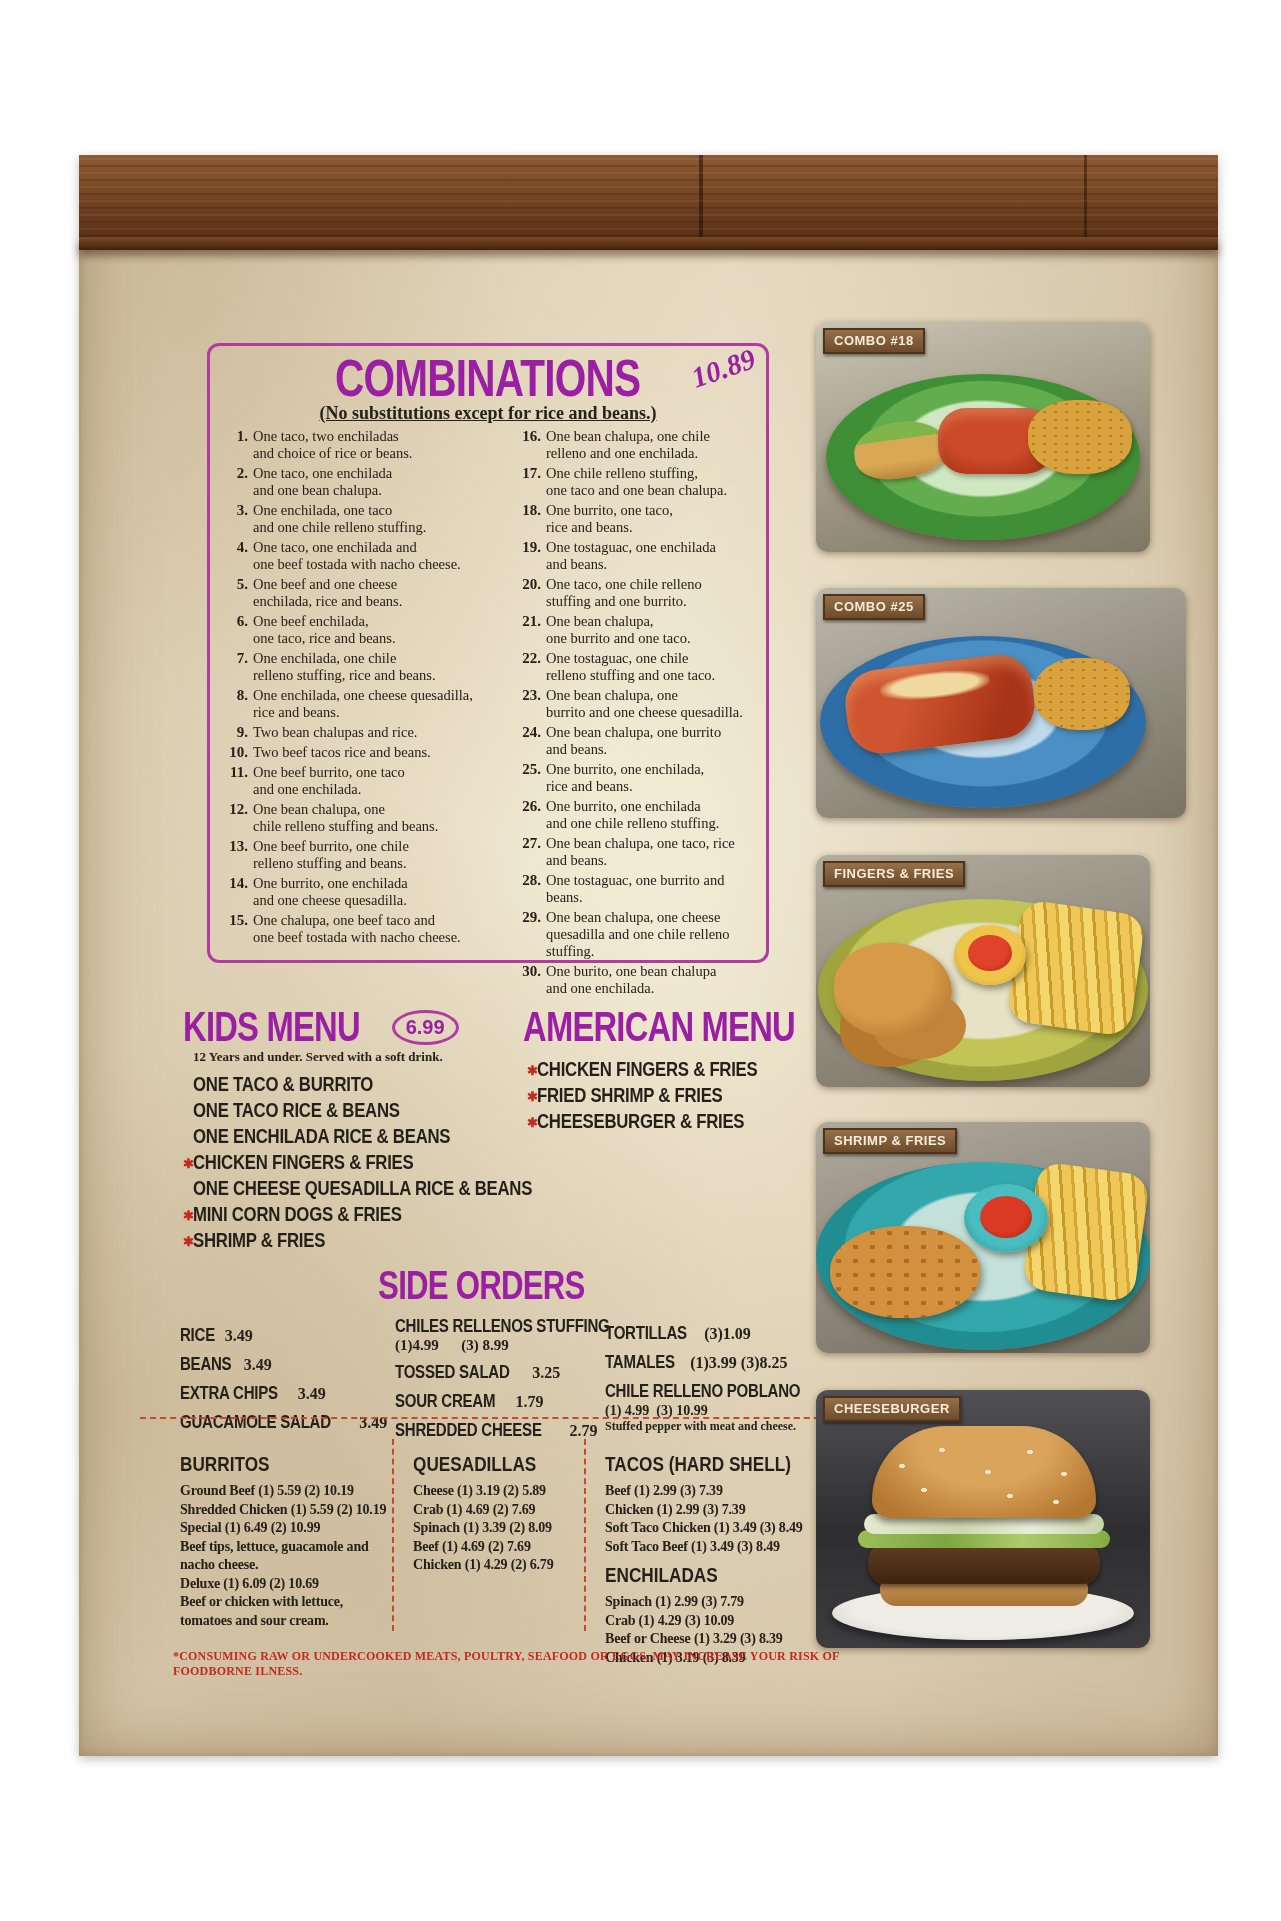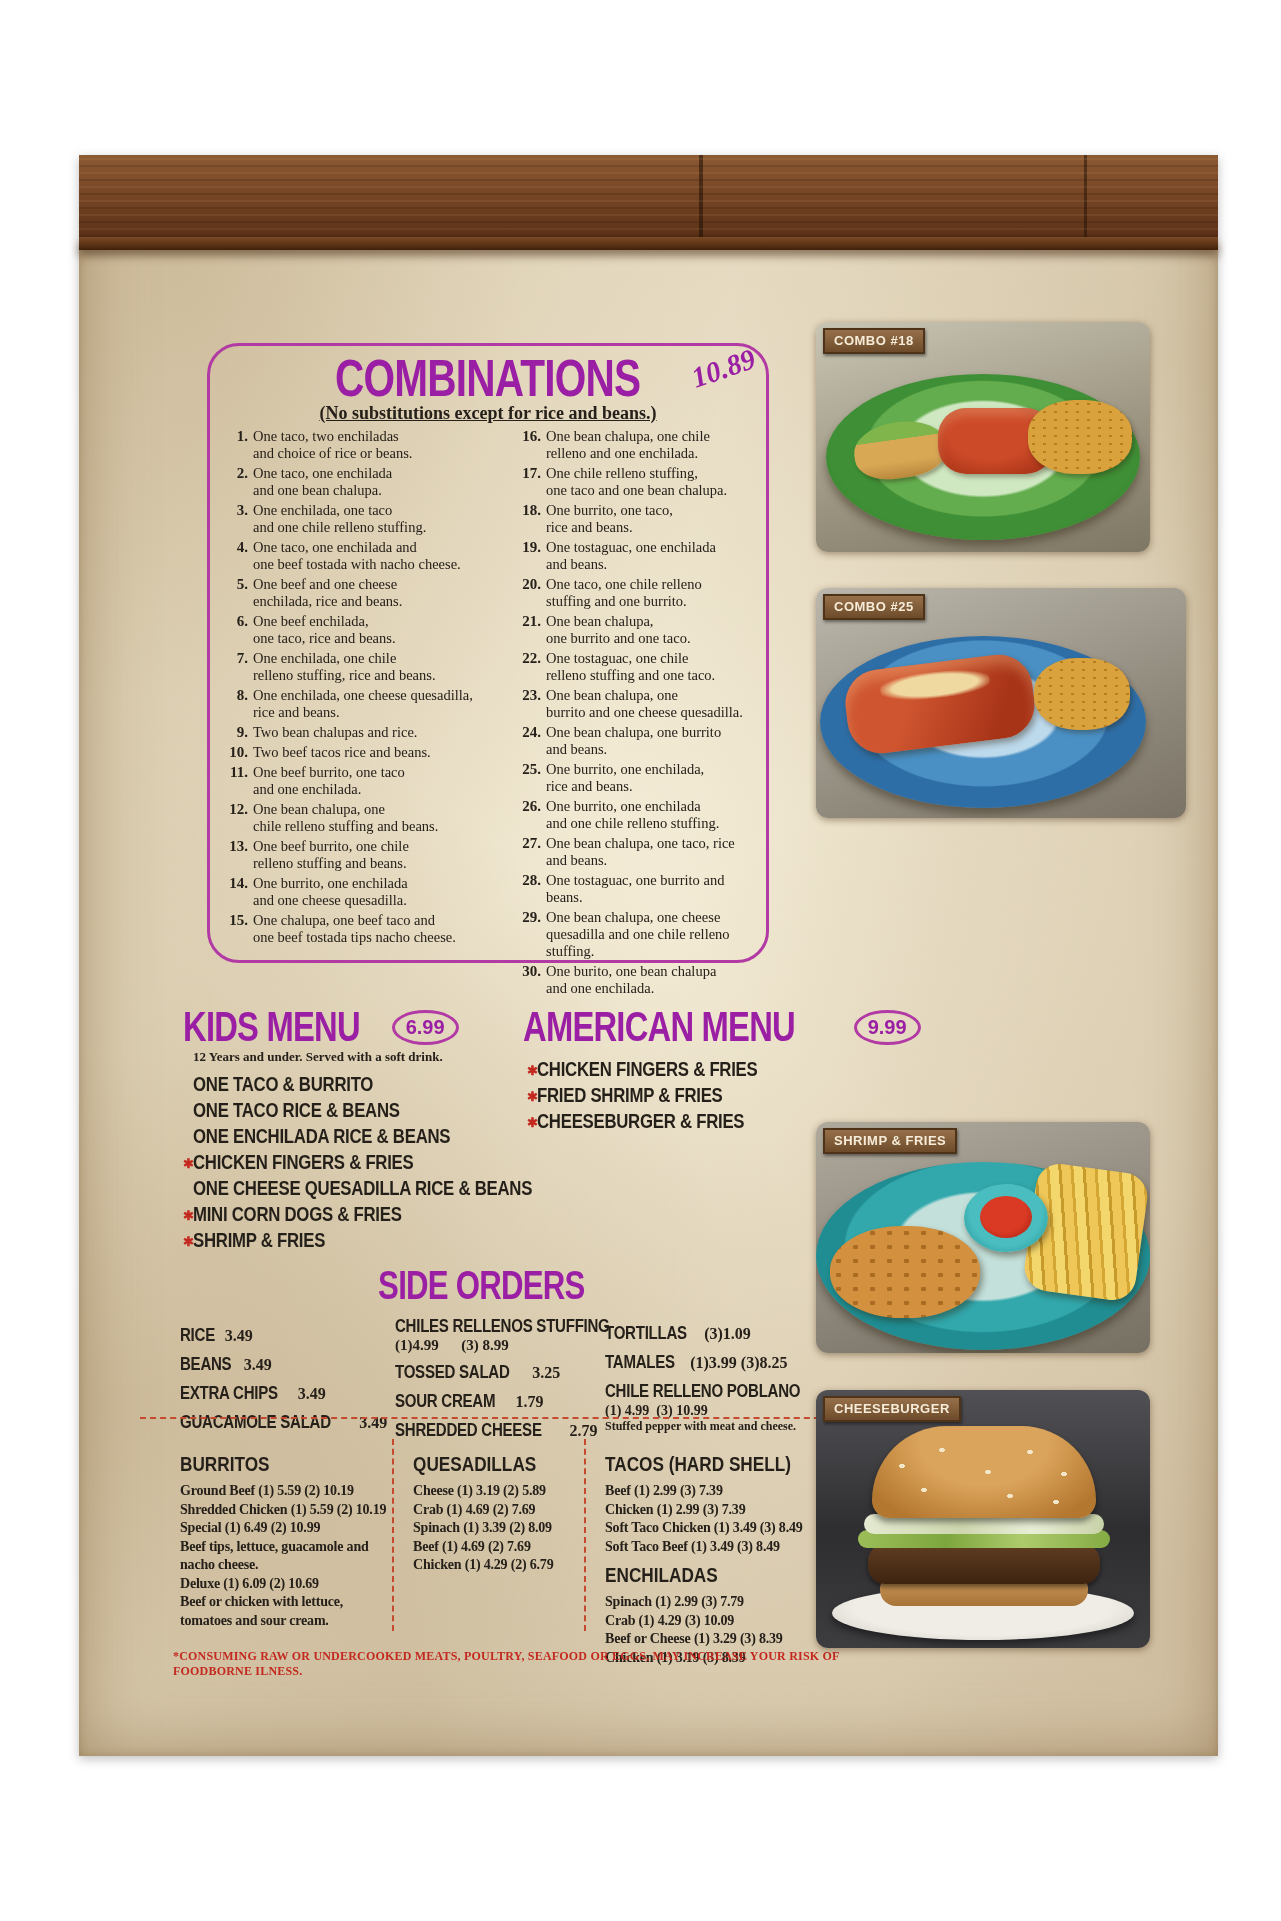--- a/index.html
+++ b/index.html
@@ -20,21 +20,21 @@
   .plank{position:absolute;left:0;top:0;width:100%;height:82px;
     background:
       repeating-linear-gradient(0deg, rgba(40,20,6,.18) 0 2px, transparent 2px 7px, rgba(255,215,160,.07) 7px 9px, transparent 9px 14px),
       linear-gradient(90deg, transparent 0 620px, rgba(30,14,4,.55) 620px 624px, transparent 624px 1005px, rgba(30,14,4,.5) 1005px 1008px, transparent 1008px),
       linear-gradient(180deg,#8c5a33 0%,#7c4b28 35%,#6b3d1f 70%,#5a3118 100%);}
   .ledge{position:absolute;left:0;top:82px;width:100%;height:13px;
     background:linear-gradient(180deg,#7b4a26,#552e12 70%,#3f2009);
     box-shadow:0 6px 9px rgba(70,40,18,.55);}
   
   .combos{position:absolute;left:128px;top:188px;width:556px;height:614px;
-    border:3px solid #b23aa4;border-radius:32px;}
+    border:3px solid #b23aa4;border-radius:12px;}
   .combo-head{position:relative;text-align:center;padding-top:8px;}
   .bigtitle{display:inline-block;font-family:"Liberation Sans",sans-serif;font-weight:800;
     color:#9a1fa4;letter-spacing:-1px;white-space:nowrap;transform:scaleX(.78);}
   .combos .bigtitle{font-size:52px;transform-origin:center;line-height:48px;}
   .combo-price{position:absolute;right:10px;top:6px;color:#9a1fa4;
     font-family:"Liberation Serif",serif;font-style:italic;font-weight:700;font-size:29px;
     transform:rotate(-19deg);}
   .combo-sub{text-align:center;font-weight:700;font-size:18px;margin-top:1px;text-decoration:underline;}
   .combo-cols{position:absolute;left:0;top:82px;width:100%;}
   .ccol{position:absolute;top:0;}
@@ -257,21 +257,21 @@
 relleno stuffing and beans.</span>
           </div>
           <div class="citem">
             <span class="cnum">14.</span>
             <span class="ctext">One burrito, one enchilada
 and one cheese quesadilla.</span>
           </div>
           <div class="citem">
             <span class="cnum">15.</span>
             <span class="ctext">One chalupa, one beef taco and
-one beef tostada tips nacho cheese.</span>
+one beef tostada with nacho cheese.</span>
           </div>
         </div>
       <div class="ccol r">
           <div class="citem">
             <span class="cnum">16.</span>
             <span class="ctext">One bean chalupa, one chile
 relleno and one enchilada.</span>
           </div>
           <div class="citem">
             <span class="cnum">17.</span>
@@ -452,20 +452,28 @@
   </div>
 
   <div class="photo p2">
     <div class="el plate"></div>
     <div class="el ench"></div>
     <div class="el cheese"></div>
     <div class="el rice"></div>
     <div class="plabel">COMBO #25</div>
   </div>
 
+  <div class="photo p3">
+    <div class="el plate"></div>
+    <div class="el chix"></div>
+    <div class="el fries"></div>
+    <div class="el cup"></div>
+    <div class="el ketch"></div>
+    <div class="plabel">FINGERS &amp; FRIES</div>
+  </div>
 
   <div class="photo p4">
     <div class="el plate"></div>
     <div class="el shr"></div>
     <div class="el fries"></div>
     <div class="el bowl"></div>
     <div class="el sauce"></div>
     <div class="plabel">SHRIMP &amp; FRIES</div>
   </div>
 

